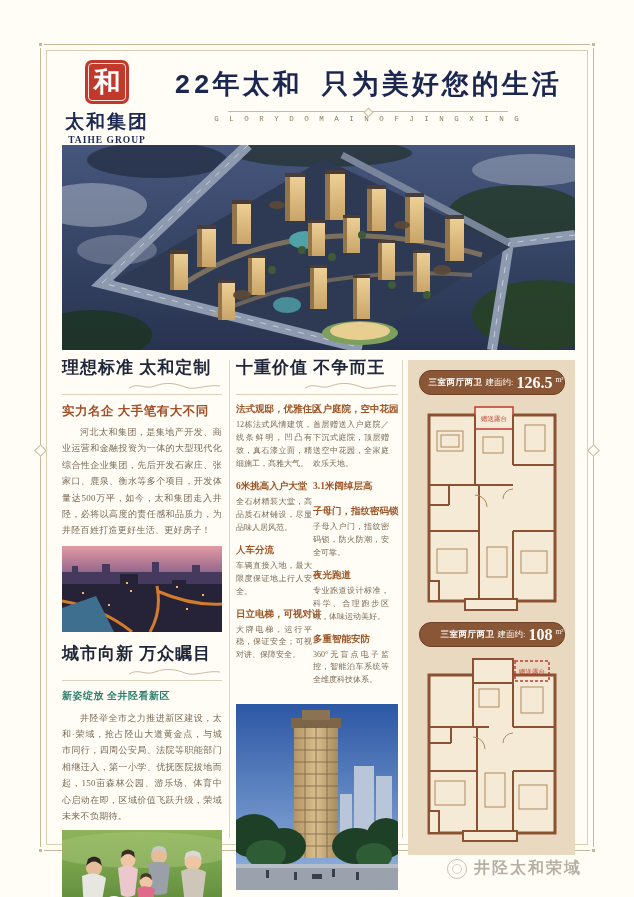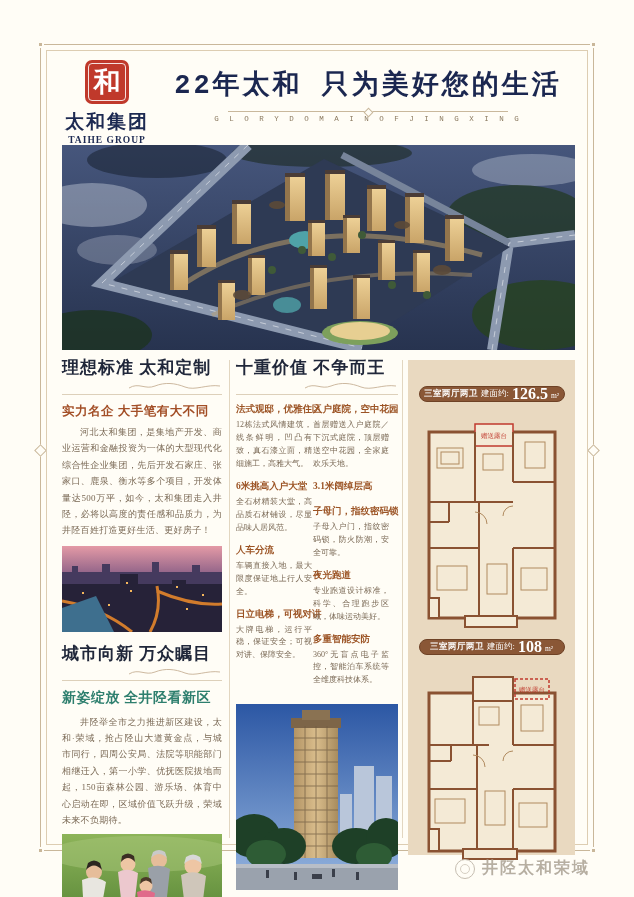--- a/index.html
+++ b/index.html
@@ -35,45 +35,45 @@
   
   .col-divider { position:absolute; width:1px; background:#e2d6c0; top:360px; height:478px; }
   .col1 { position:absolute; left:62px; top:356px; width:160px; }
   .col2 { position:absolute; left:236px; top:356px; width:162px; }
   .panel { position:absolute; left:408px; top:360px; width:167px; height:495px; background:#e9d9c0; padding:10px 10px 8px; }
 
   h2.sec-title { font-size:17px; font-weight:bold; color:#20273a; letter-spacing:1px; white-space:nowrap; }
   .flourish { display:block; margin:2px 0 0 auto; }
   .sec-rule { border:none; border-top:1px solid #ddd0ba; margin:3px 0 8px; }
   h3.sub-rust { font-size:12.5px; font-weight:bold; color:#a34f27; letter-spacing:.5px; margin-bottom:4px; white-space:nowrap; }
-  h3.sub-teal { font-size:14px; font-weight:bold; color:#2e7f6e; letter-spacing:.5px; margin-bottom:7px; white-space:nowrap; }
+  h3.sub-teal { font-size:10px; font-weight:bold; color:#2e7f6e; letter-spacing:.5px; margin-bottom:7px; white-space:nowrap; }
   p.body-copy { font-size:9px; line-height:1.82; color:#7b6a56; text-align:justify; text-indent:2em; letter-spacing:.3px; }
 
   .city-photo { display:block; margin-top:7px; }
   .family-photo { display:block; margin-top:6px; }
   .tower-photo { display:block; margin-top:8px; }
 
   
   .values-grid { display:flex; gap:1px; margin-top:2px; }
   .values-col { width:76px; display:flex; flex-direction:column; }
   .value-item { margin-bottom:9px; }
   .value-item h4 { font-size:9.5px; font-weight:bold; color:#9c5425; margin-bottom:3px; white-space:nowrap; }
   .value-item p { font-size:8px; line-height:1.62; color:#7b6a56; text-align:justify; }
 
   
-  .plan-label { display:flex; align-items:center; justify-content:center; gap:3px; width:146px; height:16px; margin:16px auto;
+  .plan-label { display:flex; align-items:center; justify-content:flex-end; gap:3px; width:146px; height:25px; margin:0 auto;
                 background:#8a5736; border:1px solid #6e4226; border-radius:12px; color:#fff; }
   .plan-label .pl-type { font-size:8.5px; font-weight:bold; letter-spacing:.5px; }
   .plan-label .pl-areaword { font-size:8.5px; }
   .plan-label .pl-num { font-size:16px; font-weight:bold; line-height:1; }
   .plan-label .pl-unit { font-size:7.5px; align-self:flex-start; margin-top:4px; }
   .plan-svg { display:block; margin:6px auto 0; }
 
   
-  .footer { position:absolute; left:36px; top:858px; width:554px; display:flex; justify-content:flex-end; align-items:center; gap:7px; }
+  .footer { position:absolute; left:28px; top:858px; width:554px; display:flex; justify-content:flex-end; align-items:center; gap:7px; }
   .footer-logo { width:20px; height:20px; border:1px solid #c6beb1; border-radius:50%; position:relative; }
   .footer-logo::before { content:""; position:absolute; inset:4px; border:1px solid #d6cfc3; border-radius:50%; }
   .footer-brand { font-size:16px; font-weight:bold; color:#b7afa1; letter-spacing:2px; text-shadow:0 1px 0 #fff; }
 
   .bottom-orn { position:absolute; left:296px; top:842px; }
 </style>
 </head>
 <body>
 
 <div class="page">

